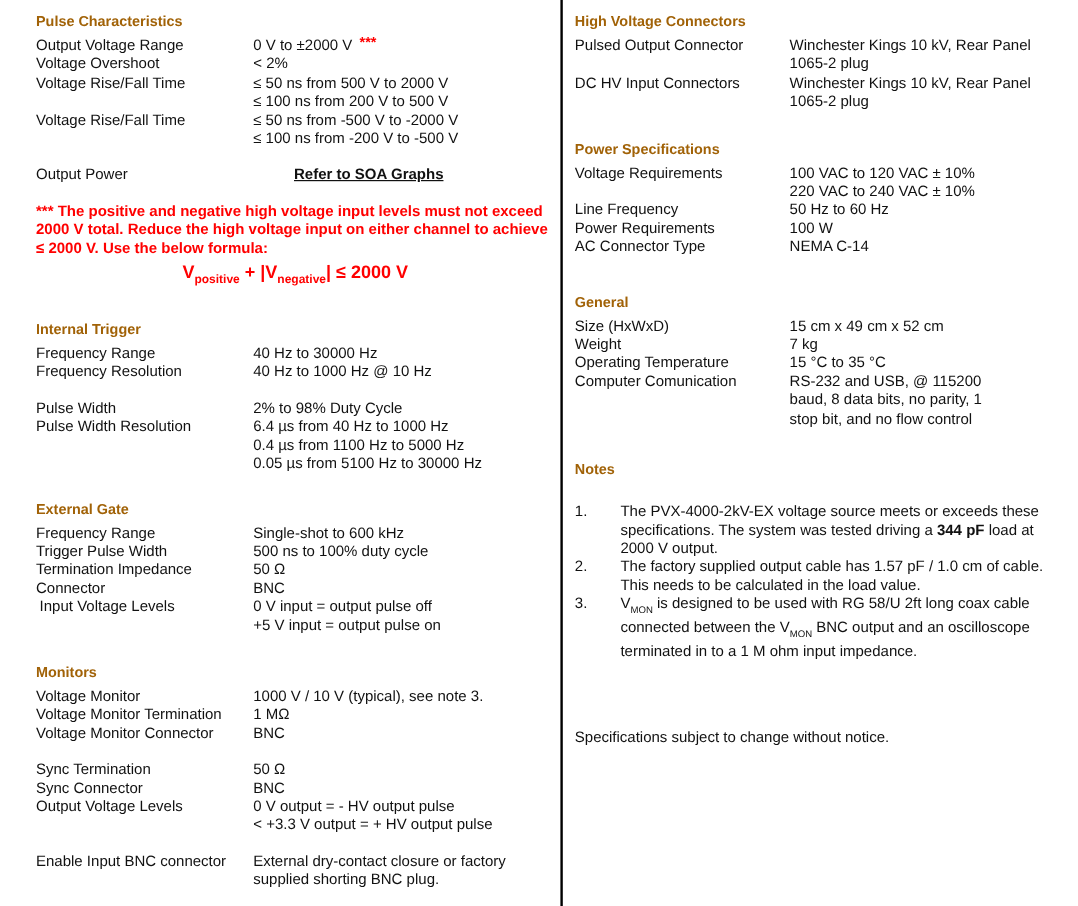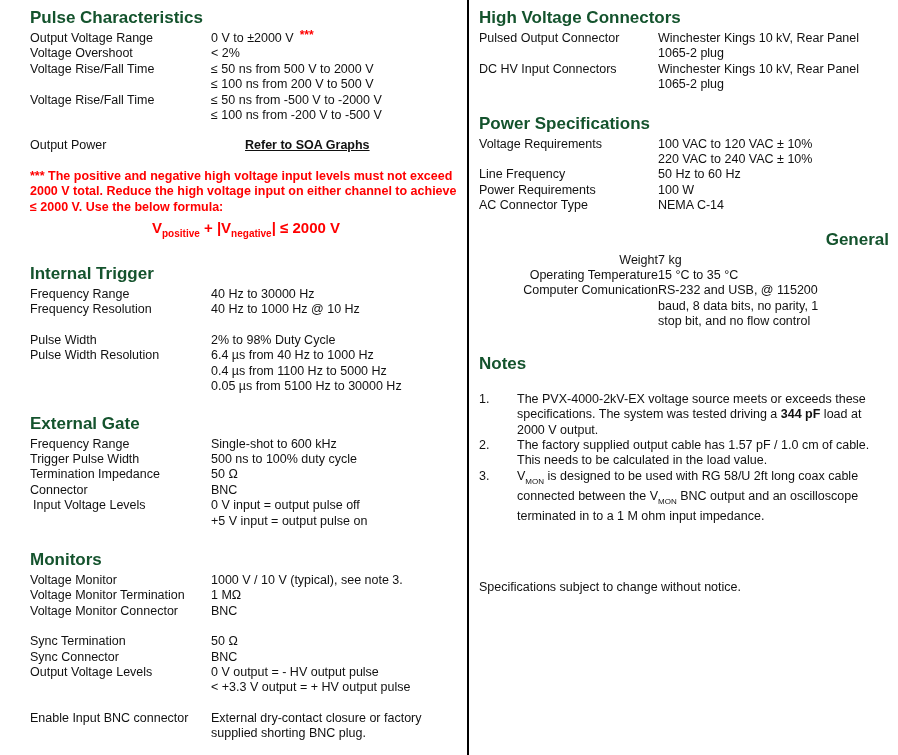--- a/index.html
+++ b/index.html
@@ -8,32 +8,32 @@
     width: 898px; height: 755px; background: #ffffff;
     font-family: "Liberation Sans", sans-serif;
     font-size: 12.5px; color: #111111; overflow: hidden;
   }
   .page { display: flex; width: 898px; height: 755px; }
   .col-left  { width: 467px; flex: none; padding: 8px 6px 0 30px; }
   .vdivider  { width: 2px; flex: none; background: #000000; height: 755px; }
   .col-right { flex: 1; padding: 8px 10px 0 10px; }
 
   .sec-title {
-    font-size: 17px; font-weight: bold; color: #14532d;
+    font-size: 12px; font-weight: bold; color: #a16207;
     margin: 0 0 3px 0; line-height: 20px;
   }
   .row { display: flex; line-height: 15.4px; }
   .lbl { flex: none; white-space: nowrap; }
   .col-left  .lbl { width: 181px; }
   .col-right .lbl { width: 179px; }
   .val { white-space: nowrap; }
   .gap    { height: 15px; }
   .mt21   { margin-top: 21px; }
   .mt19   { margin-top: 19px; }
-  .mt16   { margin-top: 16px; text-align: right; }
+  .mt16   { margin-top: 28px; }
   .mt24   { margin-top: 24px; }
 
   .bold-underline { font-weight: bold; text-decoration: underline; padding-left: 34px; }
   .indent-sm { padding-left: 3px; }
 
   .red-stars {
     color: #ff0000; font-weight: bold; font-size: 12px;
     position: relative; top: -3px; margin-left: 6px;
   }
   .warning {
@@ -241,20 +241,24 @@
         <span class="val">100 W</span>
       </div>
       <div class="row">
         <span class="lbl">AC Connector Type</span>
         <span class="val">NEMA C-14</span>
       </div>
     </section>
 
     <section class="mt16">
       <h2 class="sec-title">General</h2>
+      <div class="row">
+        <span class="lbl">Size (HxWxD)</span>
+        <span class="val">15 cm x 49 cm x 52 cm</span>
+      </div>
       <div class="row">
         <span class="lbl">Weight</span>
         <span class="val">7 kg</span>
       </div>
       <div class="row">
         <span class="lbl">Operating Temperature</span>
         <span class="val">15 °C to 35 °C</span>
       </div>
       <div class="row">
         <span class="lbl">Computer Comunication</span>

